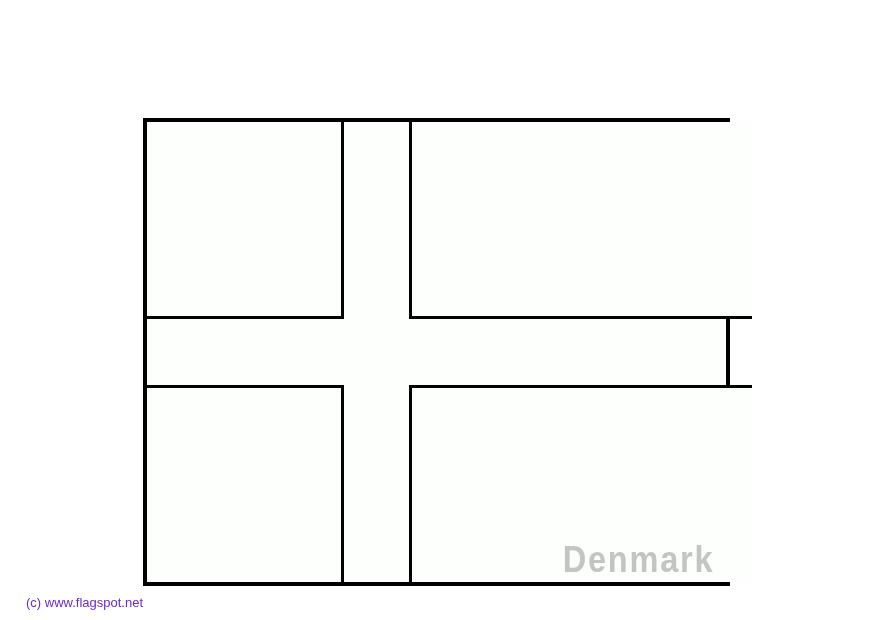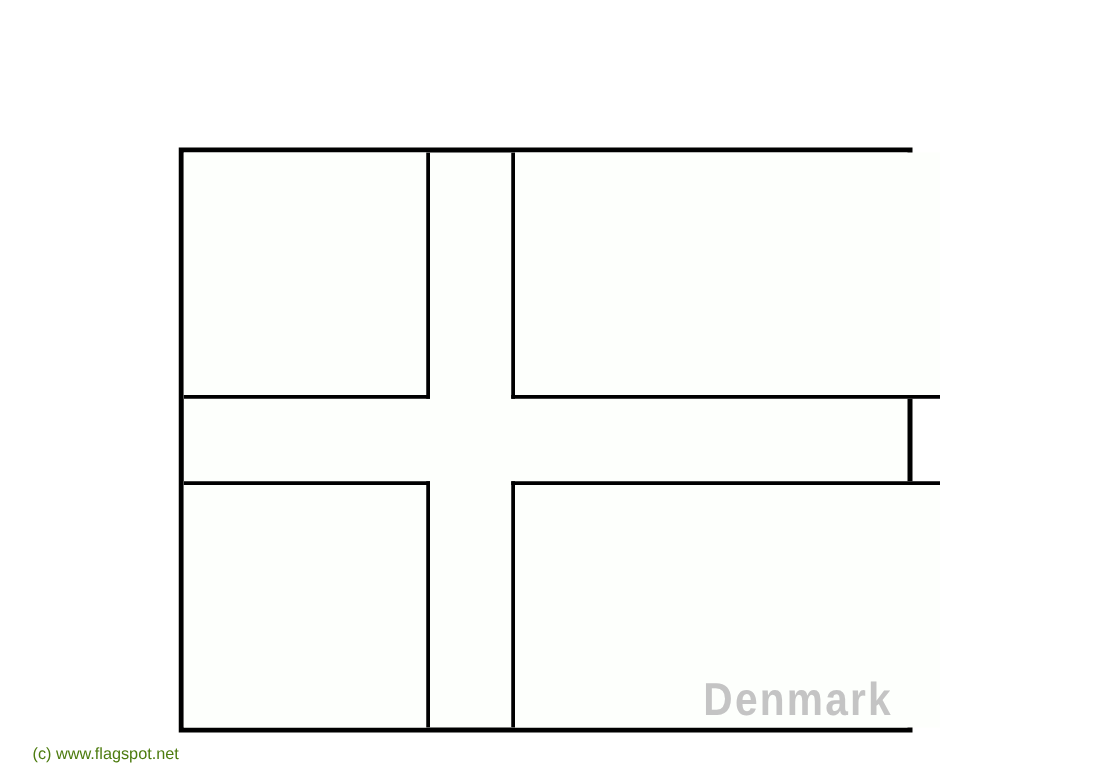--- a/index.html
+++ b/index.html
@@ -66,21 +66,21 @@
     letter-spacing: 2px;
     color: var(--label);
     transform: scaleX(0.88);
     transform-origin: right bottom;
     white-space: nowrap;
   }
   .copyright {
     position: absolute;
     left: 26px; top: 595px;
     font-size: 13px;
-    color: #4d7c0f;
+    color: #6d28d9;
     white-space: nowrap;
   }
 </style>
 </head>
 <body>
 
 <div class="page">
   <div class="flag">
     <div class="quad q-tl"></div>
     <div class="quad q-tr"></div>

